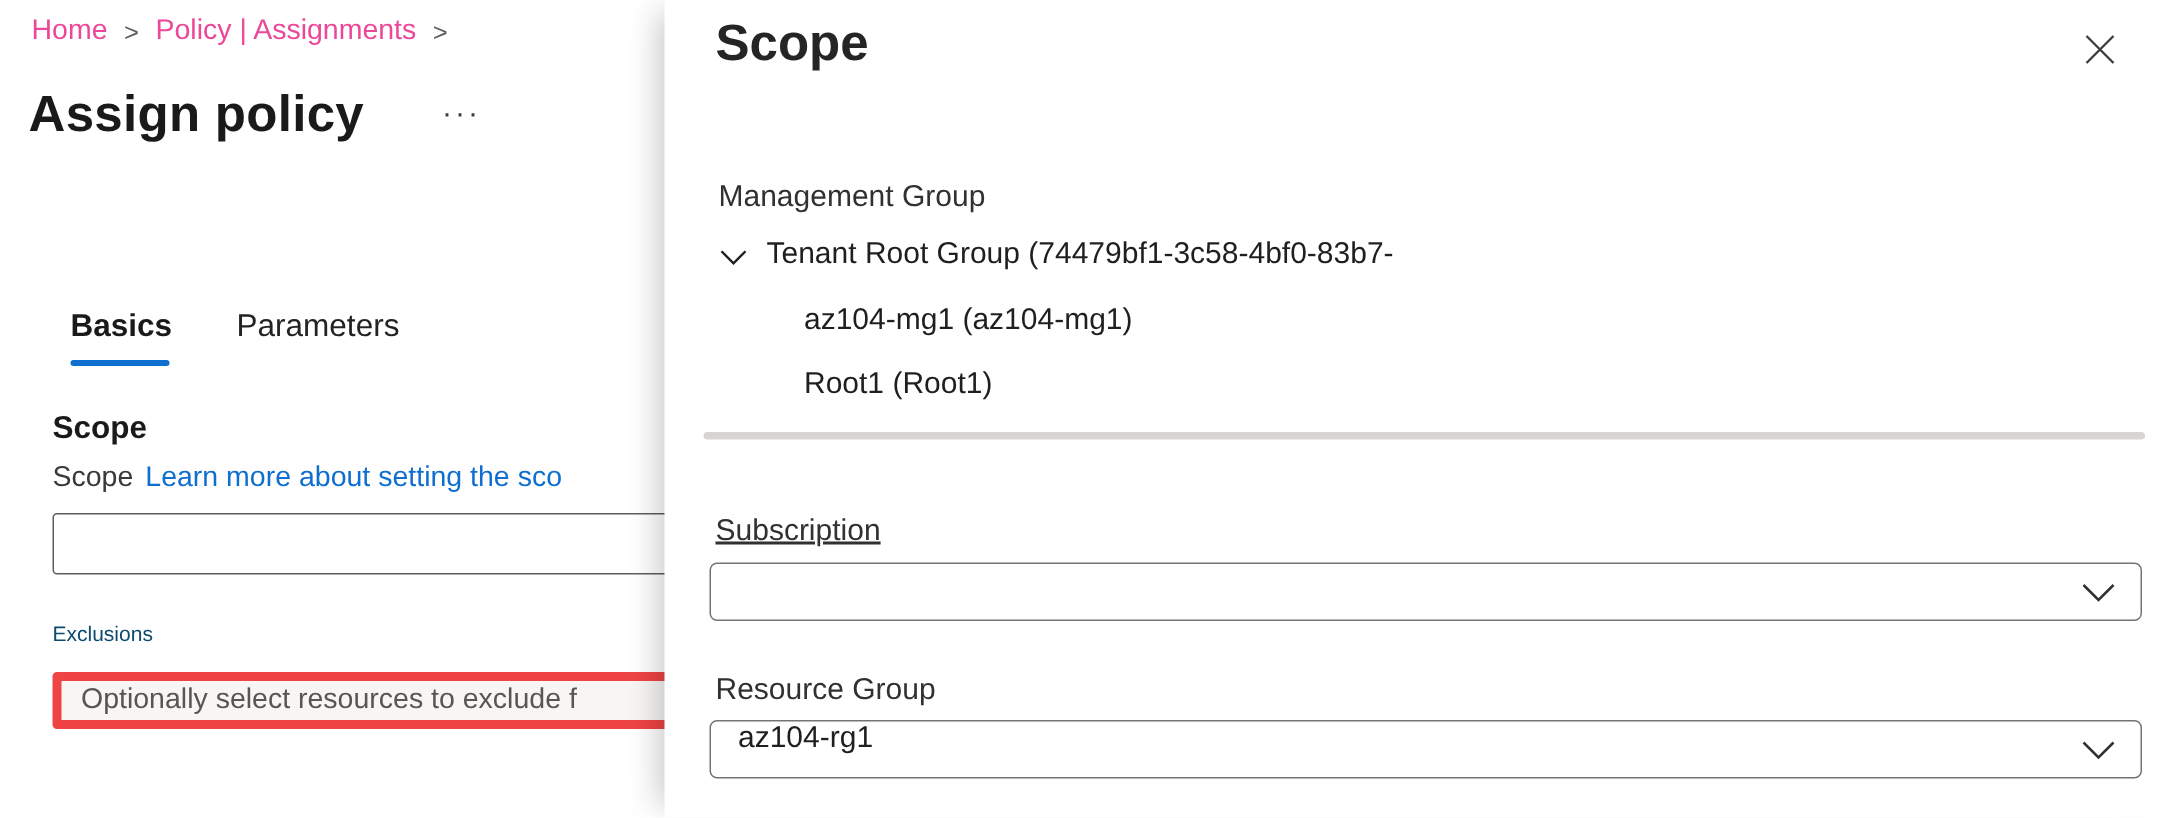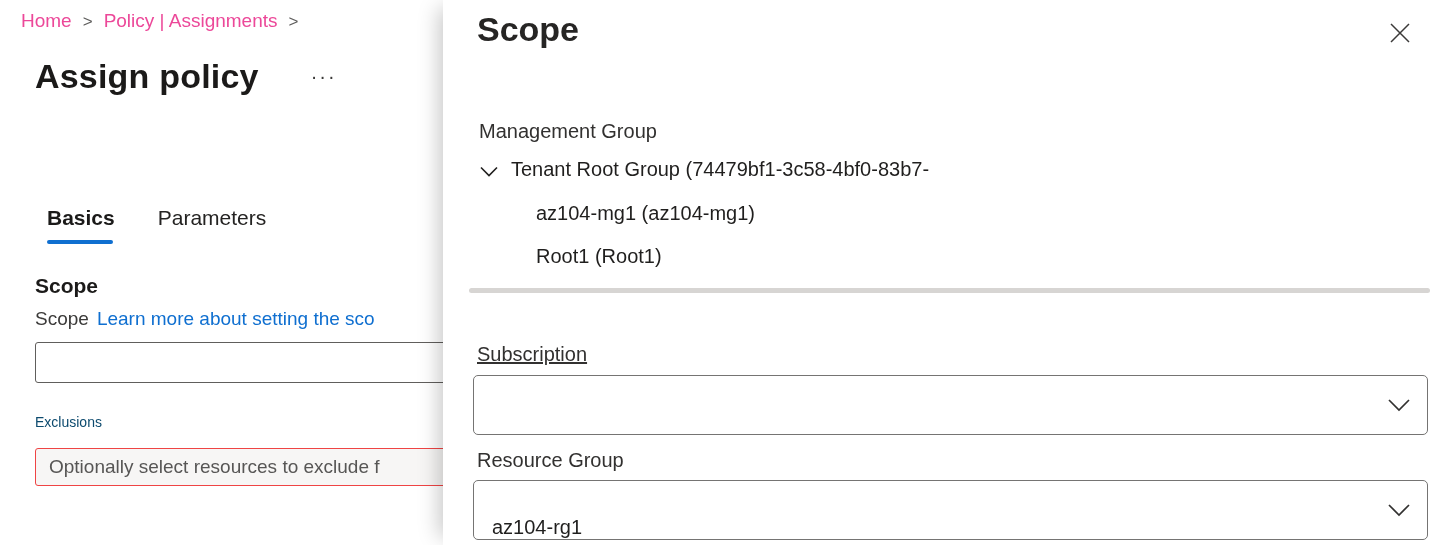--- a/index.html
+++ b/index.html
@@ -16,21 +16,21 @@
   .main-page { position: absolute; inset: 0; background: #fff; }
 
   .breadcrumb {
     position: absolute; top: 10px; left: 21px;
     display: flex; align-items: center; gap: 11px;
     font-size: 19px; white-space: nowrap;
   }
   .breadcrumb a { color: #ec4899; text-decoration: none; cursor: pointer; }
   .breadcrumb .sep { color: #5f5e5d; font-size: 17px; padding-top: 1px; }
 
-  .page-title-row { position: absolute; top: 57px; left: 19px; display: flex; align-items: flex-start; margin-left: 16px; }
+  .page-title-row { position: absolute; top: 57px; left: 19px; display: flex; align-items: flex-start; }
   .page-title { font-size: 34px; font-weight: 700; color: #1b1a19; letter-spacing: 0.2px; }
   .more-btn {
     margin-left: 52px; margin-top: 14px;
     font-size: 20px; color: #3b3a39; letter-spacing: 2px;
     background: none; border: none; cursor: pointer; line-height: 10px;
   }
 
   .tabs { position: absolute; top: 206px; left: 35px; display: flex; margin-left: 12px; }
   .tab { position: relative; font-size: 21px; color: #242322; cursor: pointer; padding-bottom: 14px; }
   .tab + .tab { margin-left: 43px; }
@@ -45,21 +45,21 @@
   .scope-label-row a { color: #0f6fd0; text-decoration: none; margin-left: 8px; cursor: pointer; }
 
   .scope-input {
     position: absolute; top: 342px; left: 35px; width: 440px; height: 41px;
     border: 1px solid #605e5c; border-radius: 3px; background: #fff;
     font-family: "Liberation Sans", sans-serif; font-size: 19px; padding: 0 12px; color: #201f1e;
   }
   .exclusions-label { position: absolute; top: 414px; left: 35px; font-size: 14px; color: #0c4a6e; text-align: center; }
   .exclusions-input {
     position: absolute; top: 448px; left: 35px; width: 440px; height: 38px;
-    border: 1px solid #ef4444; border-radius: 3px; background: #f7f6f5;
+    border: 6px solid #ef4444; border-radius: 3px; background: #f7f6f5;
     font-family: "Liberation Sans", sans-serif; font-size: 19px; padding: 0 13px; color: #0c4a6e;
   }
   .exclusions-input::placeholder { color: #575655; opacity: 1; }
 
   
   .panel {
     position: absolute; top: 0; left: 443px; right: 0; bottom: 0;
     background: #ffffff;
     box-shadow: -12px 0 20px -8px rgba(0,0,0,0.22);
   }
@@ -81,23 +81,23 @@
   .divider {
     position: absolute; top: 288px; left: 26px; right: 9px; height: 5px;
     background: #d7d5d3; border-radius: 3px;
   }
 
   .field-label { position: absolute; left: 34px; font-size: 20px; color: #323130; }
   .sub-label { top: 343px; text-decoration: underline; }
   .rg-label  { top: 449px; }
 
   .dropdown {
-    position: absolute; left: 30px; right: 11px; height: 60px;
+    position: absolute; left: 30px; right: 11px; height: 39px;
     border: 1px solid #757473; border-radius: 5px; background: #fff;
-    display: flex; align-items: flex-end; cursor: pointer;
+    display: flex; align-items: flex-start; cursor: pointer;
     font-size: 20px; color: #201f1e; padding: 0 18px;
   }
   .sub-dropdown { top: 375px; }
   .rg-dropdown  { top: 480px; }
   .dropdown .chev { position: absolute; right: 16px; top: 50%; transform: translateY(-50%); display: inline-flex; }
 </style>
 </head>
 <body>
 
 <div class="main-page">

